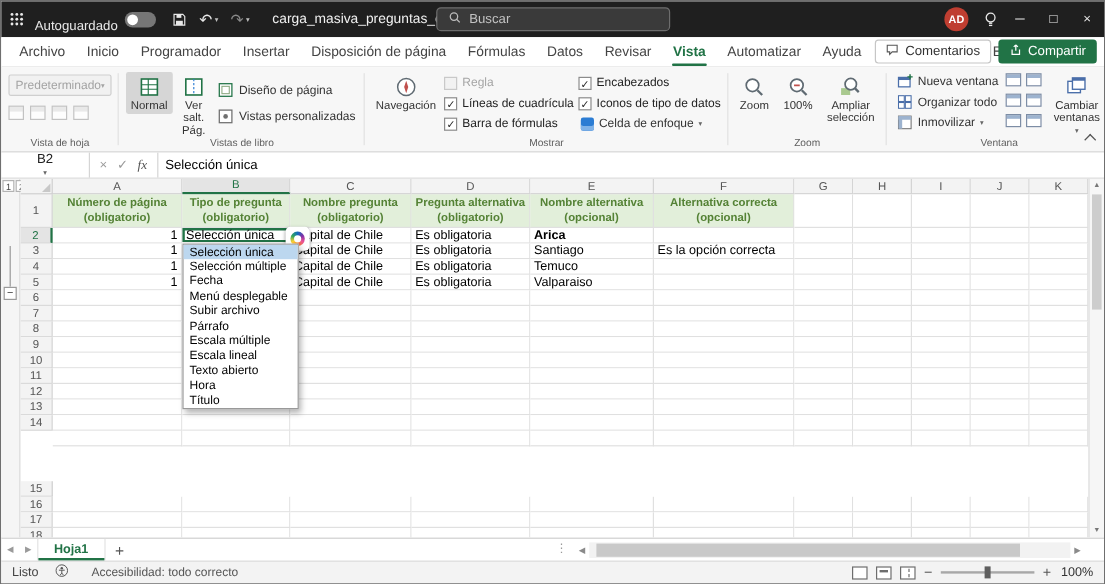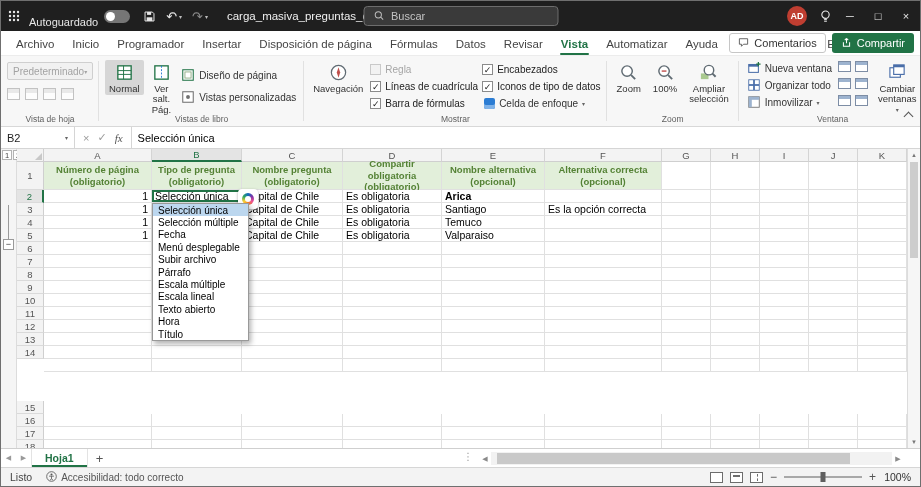--- a/index.html
+++ b/index.html
@@ -56,21 +56,21 @@
   .chk.disabled .box{border-color:#c9c9c9;background:#f2f2f2;}
   .fc-ic{width:11px;height:11px;background:#2b7cd3;border-radius:2px;box-shadow:inset 0 -4px 0 #7fb2e8;flex:0 0 11px;}
   .minigrid{display:grid;grid-template-columns:15px 15px;grid-auto-rows:15px;gap:2px;margin-top:1px;}
   .wmini{width:13px;height:11px;border:1px solid #7d8da5;background:linear-gradient(#9db3cf,#9db3cf) 0 0/100% 3px no-repeat,#fff;}
   .collapse-ch{position:absolute;right:8px;bottom:6px;width:7px;height:7px;border-left:1.5px solid #555;border-top:1.5px solid #555;transform:rotate(45deg);}
   .ic18{width:19px;height:19px;}
   .ic14{width:14px;height:14px;}
 
   
   .fbar{flex:0 0 22px;background:#fff;border-bottom:1px solid #d5d5d5;display:flex;align-items:stretch;font-size:11px;}
-  .namebox{width:74px;border-right:1px solid #d5d5d5;display:flex;align-items:center;justify-content:space-between;padding:0 6px;color:#222;}
+  .namebox{width:74px;border-right:1px solid #d5d5d5;display:flex;align-items:center;justify-content:space-between;padding:0 6px;color:#222;flex-direction:column;}
   .fb-icons{display:flex;align-items:center;gap:8px;padding:0 8px;border-right:1px solid #d5d5d5;}
   .fbi{color:#9a9a9a;font-size:11px;}
   .fbi.fx{font-family:"Liberation Serif",serif;font-style:italic;color:#555;}
   .fb-input{flex:1;display:flex;align-items:center;padding:0 6px;color:#000;}
 
   
   .gridarea{flex:1;display:flex;position:relative;background:#fff;overflow:hidden;}
   .gutter{flex:0 0 16px;background:#f5f5f5;border-right:1px solid #dcdcdc;position:relative;}
   .olv{position:absolute;top:1px;left:1px;display:flex;gap:1px;}
   .olv span{width:10px;height:10px;border:1px solid #b3b3b3;background:#fff;font-size:7.5px;display:flex;align-items:center;justify-content:center;color:#444;}
@@ -107,21 +107,21 @@
   .sheettab::after{content:'';position:absolute;left:0;right:0;bottom:0;height:2px;background:var(--green);}
   .addsheet{width:24px;display:flex;align-items:center;justify-content:center;color:#555;font-size:13px;}
   .grip{position:absolute;left:462px;top:2px;color:#9a9a9a;font-size:10px;}
   .hscroll{position:absolute;left:478px;right:16px;top:3px;height:13px;display:flex;align-items:center;}
   .hs-ar{width:12px;font-size:7px;color:#8a8a8a;text-align:center;}
   .htrack{flex:1;height:13px;background:#f2f2f2;position:relative;}
   .hthumb{position:absolute;left:6px;top:1px;bottom:1px;width:88%;background:#c9c9c9;}
 
   
   .statusbar{flex:0 0 19px;background:#f3f3f3;border-top:1px solid #d6d6d6;display:flex;align-items:center;font-size:10.5px;color:#444;padding:0 9px;gap:14px;}
-  .accwrap{display:flex;align-items:center;gap:4px;font-size:10px;color:#555;}
+  .accwrap{display:flex;align-items:center;gap:19px;font-size:10px;color:#555;}
   .sb-right{margin-left:auto;display:flex;align-items:center;gap:7px;}
   .vic{width:13px;height:11px;border:1px solid #6d6d6d;background:#fff;position:relative;}
   .vic.v2::after{content:'';position:absolute;left:2px;right:2px;top:2px;height:2px;background:#6d6d6d;}
   .vic.v3::after{content:'';position:absolute;left:6px;top:1px;bottom:1px;width:1px;border-left:1px dashed #6d6d6d;}
   .zbtn{color:#555;font-size:12px;}
   .ztrack{width:78px;height:2px;background:#a8a8a8;position:relative;}
   .zthumb{position:absolute;left:50%;top:-4px;transform:translateX(-50%);width:5px;height:10px;background:#5f5f5f;}
   .zpct{min-width:28px;text-align:right;color:#333;}
 </style>
 </head>
@@ -435,21 +435,21 @@
           <div class="g-colhdr" style="width: 49px;">K</div>
         </div>
         <div class="g-row">
           <div class="g-rowhdr" style="height: 28px;">1</div>
           <div class="g-cell hdrcell" style="width: 108px; height: 28px;">Número de página
 (obligatorio)</div>
           <div class="g-cell hdrcell" style="width: 90px; height: 28px;">Tipo de pregunta
 (obligatorio)</div>
           <div class="g-cell hdrcell" style="width: 101px; height: 28px;">Nombre pregunta
 (obligatorio)</div>
-          <div class="g-cell hdrcell" style="width: 99px; height: 28px;">Compartir obligatoria
+          <div class="g-cell hdrcell" style="width: 99px; height: 28px;">Pregunta alternativa
 (obligatorio)</div>
           <div class="g-cell hdrcell" style="width: 103px; height: 28px;">Nombre alternativa
 (opcional)</div>
           <div class="g-cell hdrcell" style="width: 117px; height: 28px;">Alternativa correcta
 (opcional)</div>
           <div class="g-cell" style="width: 49px; height: 28px;"></div>
           <div class="g-cell" style="width: 49px; height: 28px;"></div>
           <div class="g-cell" style="width: 49px; height: 28px;"></div>
           <div class="g-cell" style="width: 49px; height: 28px;"></div>
           <div class="g-cell" style="width: 49px; height: 28px;"></div>

